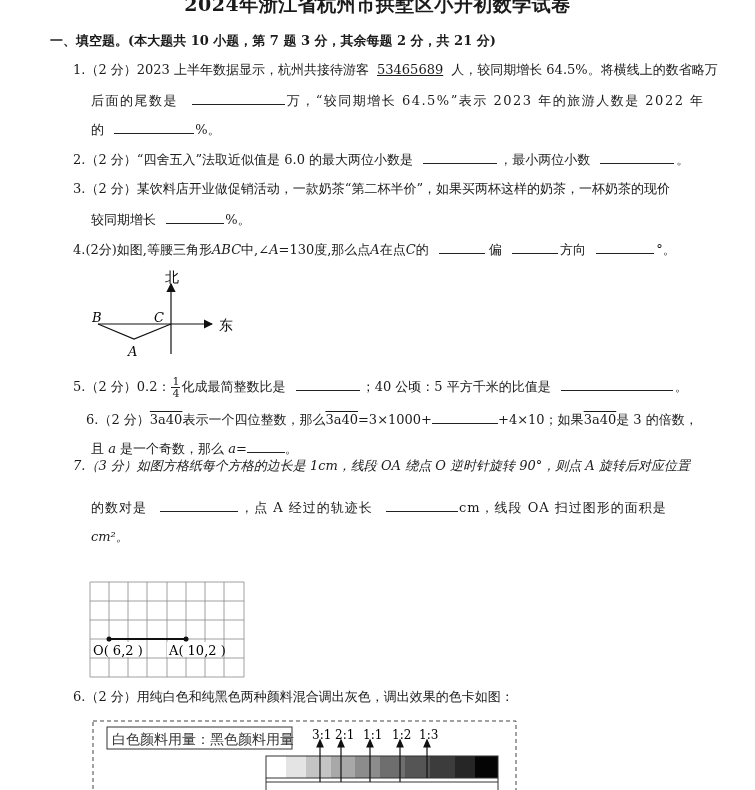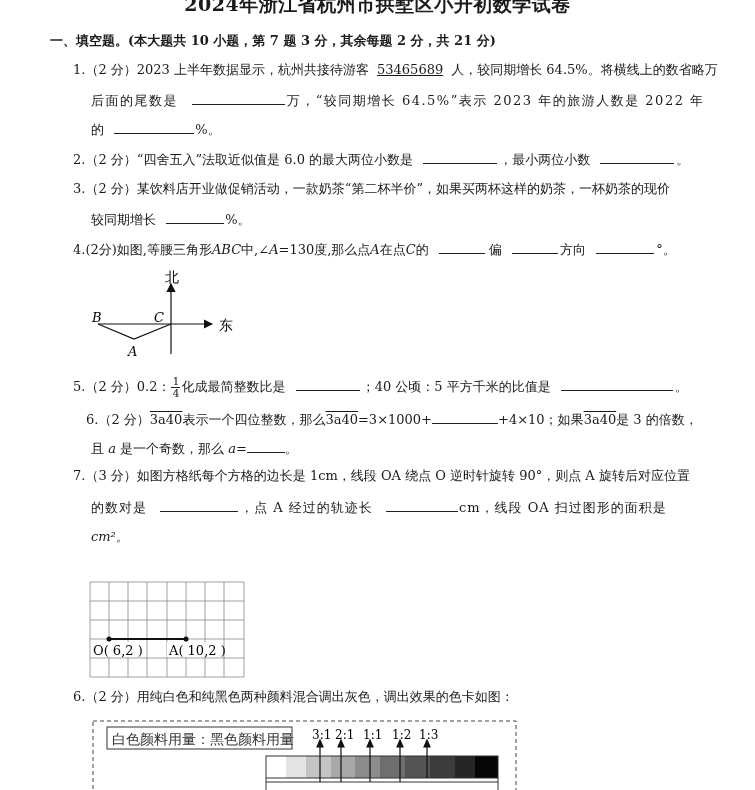--- a/index.html
+++ b/index.html
@@ -77,21 +77,21 @@
   <span class="blank" style="width:112px;margin:0 2px 0 6px;"></span><span>。</span>
 </div>
 
 <div class="abs line" style="left:86px;top:411px;">
   <span>6.（2 分）</span><span class="ol">3a40</span><span>表示一个四位整数，那么</span><span class="ol">3a40</span><span>=3×1000+</span><span class="blank" style="width:66px;"></span><span>+4×10；如果</span><span class="ol">3a40</span><span>是 3 的倍数，</span>
 </div>
 <div class="abs line" style="left:91px;top:440px;">
   <span>且</span> <span class="it">a</span> <span>是一个奇数，那么</span> <span class="it">a</span><span>=</span><span class="blank" style="width:38px;"></span><span>。</span>
 </div>
 
-<div class="abs line" style="left:73px;top:468px;">7.（3 分）如图方格纸每个方格的边长是 1cm，线段 OA 绕点 O 逆时针旋转 90°，则点 A 旋转后对应位置</div>
+<div class="abs line" style="left:73px;top:458px;font-style:italic;">7.（3 分）如图方格纸每个方格的边长是 1cm，线段 OA 绕点 O 逆时针旋转 90°，则点 A 旋转后对应位置</div>
 <div class="abs line" style="left:91px;top:499px;letter-spacing:1px;">
   <span>的数对是</span>
   <span class="blank" style="width:78px;margin:0 2px 0 8px;"></span><span>，点 A 经过的轨迹长</span>
   <span class="blank" style="width:72px;margin:0 1px 0 8px;"></span><span>cm，线段 OA 扫过图形的面积是</span>
 </div>
 <div class="abs line it" style="left:91px;top:529px;">cm²。</div>
 
 <svg class="abs" style="left:89px;top:581px;" width="160" height="100">
   <g stroke="#888" stroke-width="0.8">
     <line x1="1" y1="1" x2="155" y2="1"></line>

